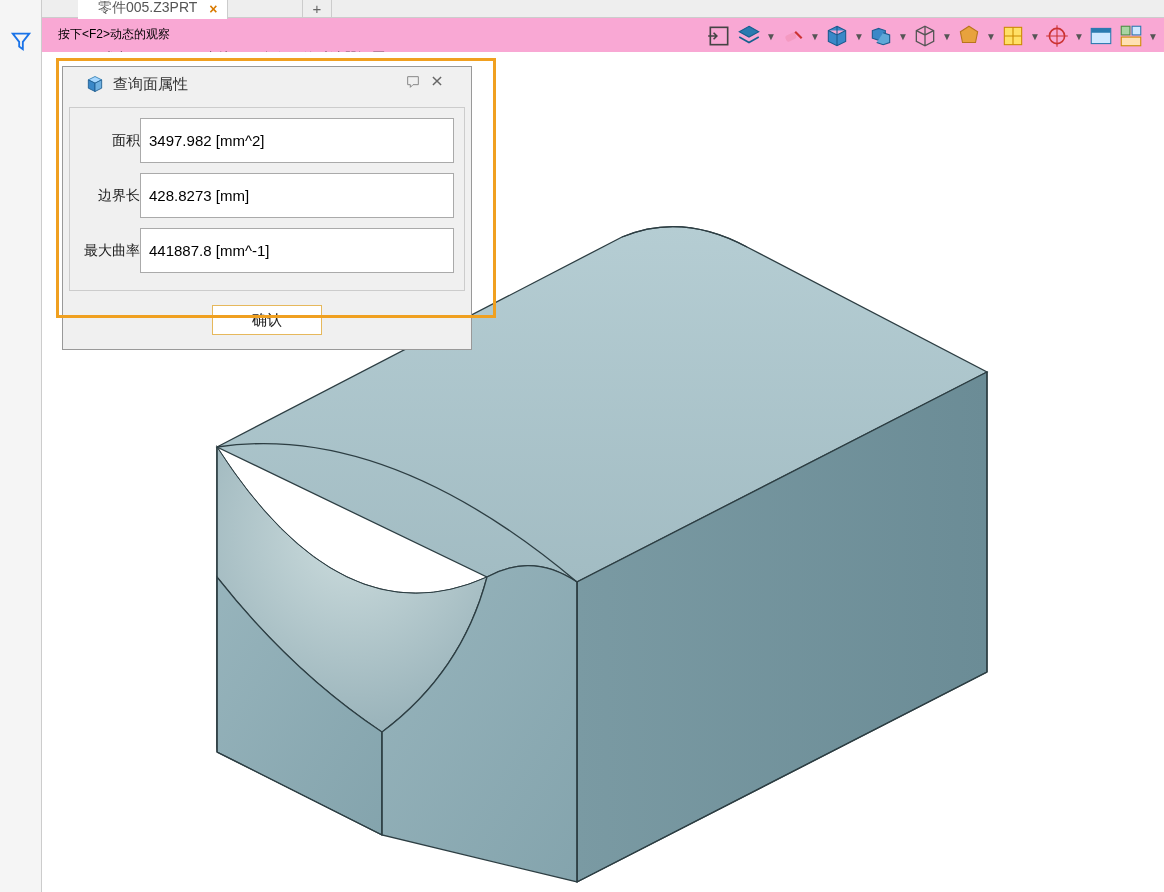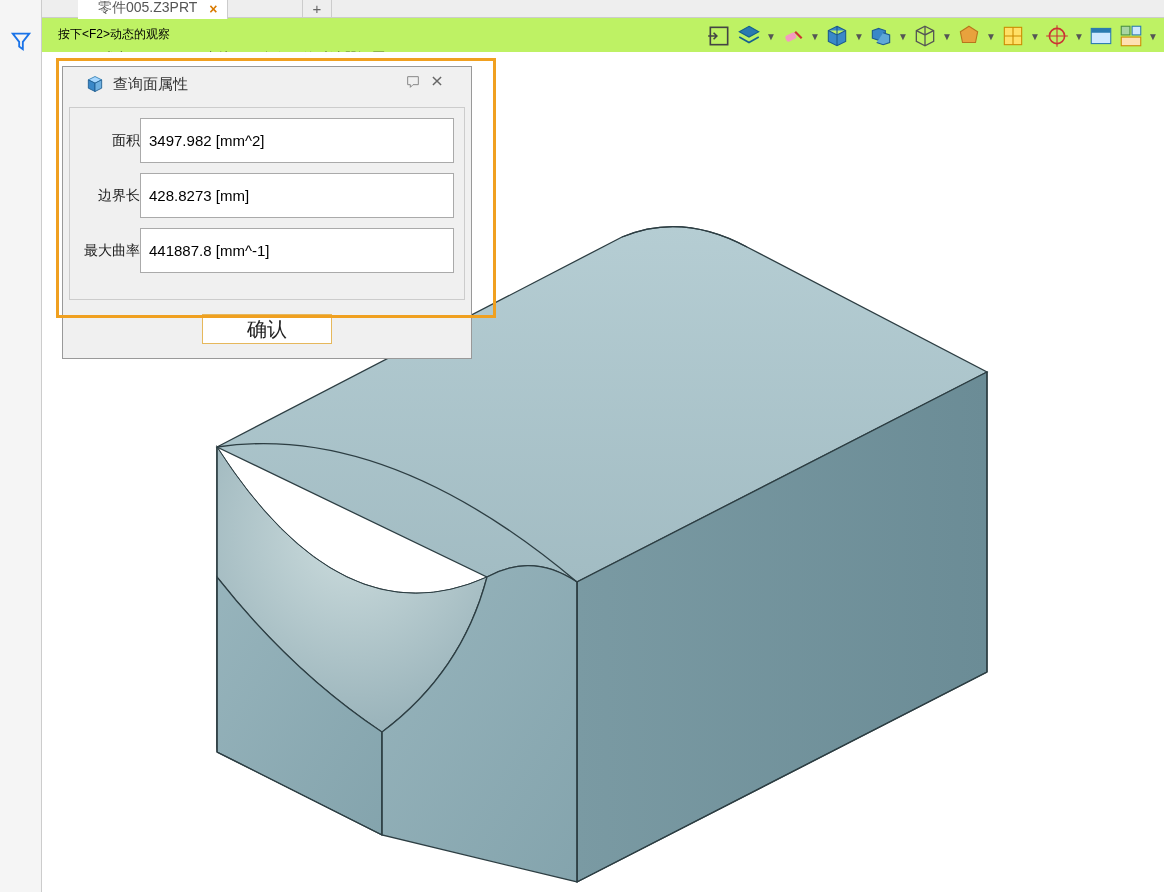--- a/index.html
+++ b/index.html
@@ -8,21 +8,21 @@
       height: 892px;
       font-family: "Microsoft YaHei", sans-serif;
       background: #f0f0f0;
       overflow: hidden;
       font-size: 13px;
     }
     .app-frame {
       position: relative;
       width: 100%;
       height: 100%;
-      background: #bef264;
+      background: #f9a8d4;
     }
     .left-strip {
       position: absolute;
       left: 0; top: 0;
       width: 42px;
       height: 100%;
       background: #f5f5f5;
       border-right: 1px solid #ccc;
     }
     .filter-icon {
@@ -172,25 +172,25 @@
       align-items:center;
       font-size:15px;
       color:#000;
     }
     .dialog-footer {
       display:flex;
       justify-content:center;
       padding: 8px 0 14px;
     }
     .confirm-btn {
-      width: 130px;
+      width: 110px;
       height: 30px;
       background:#fff;
       border:1px solid #e6b85c;
-      font-size:20px;
+      font-size:15px;
       color:#222;
       display:flex;
       align-items:center;
       justify-content:center;
       cursor:pointer;
     }
     .model-svg {
       position:absolute;
       left:0; top:0;
       width:100%; height:100%;
@@ -366,21 +366,21 @@
     </div>
     <div class="dialog-body">
       <div class="field-row">
         <div class="field-label">面积</div>
         <div class="field-value">3497.982  [mm^2]</div>
       </div>
       <div class="field-row">
         <div class="field-label">边界长</div>
         <div class="field-value">428.8273  [mm]</div>
       </div>
-      <div class="field-row" style="margin-bottom:16px">
+      <div class="field-row" style="margin-bottom:7px">
         <div class="field-label">最大曲率</div>
         <div class="field-value">441887.8  [mm^-1]</div>
       </div>
     </div>
     <div class="dialog-footer">
       <div class="confirm-btn">确认</div>
     </div>
   </div>
 
 </div>

